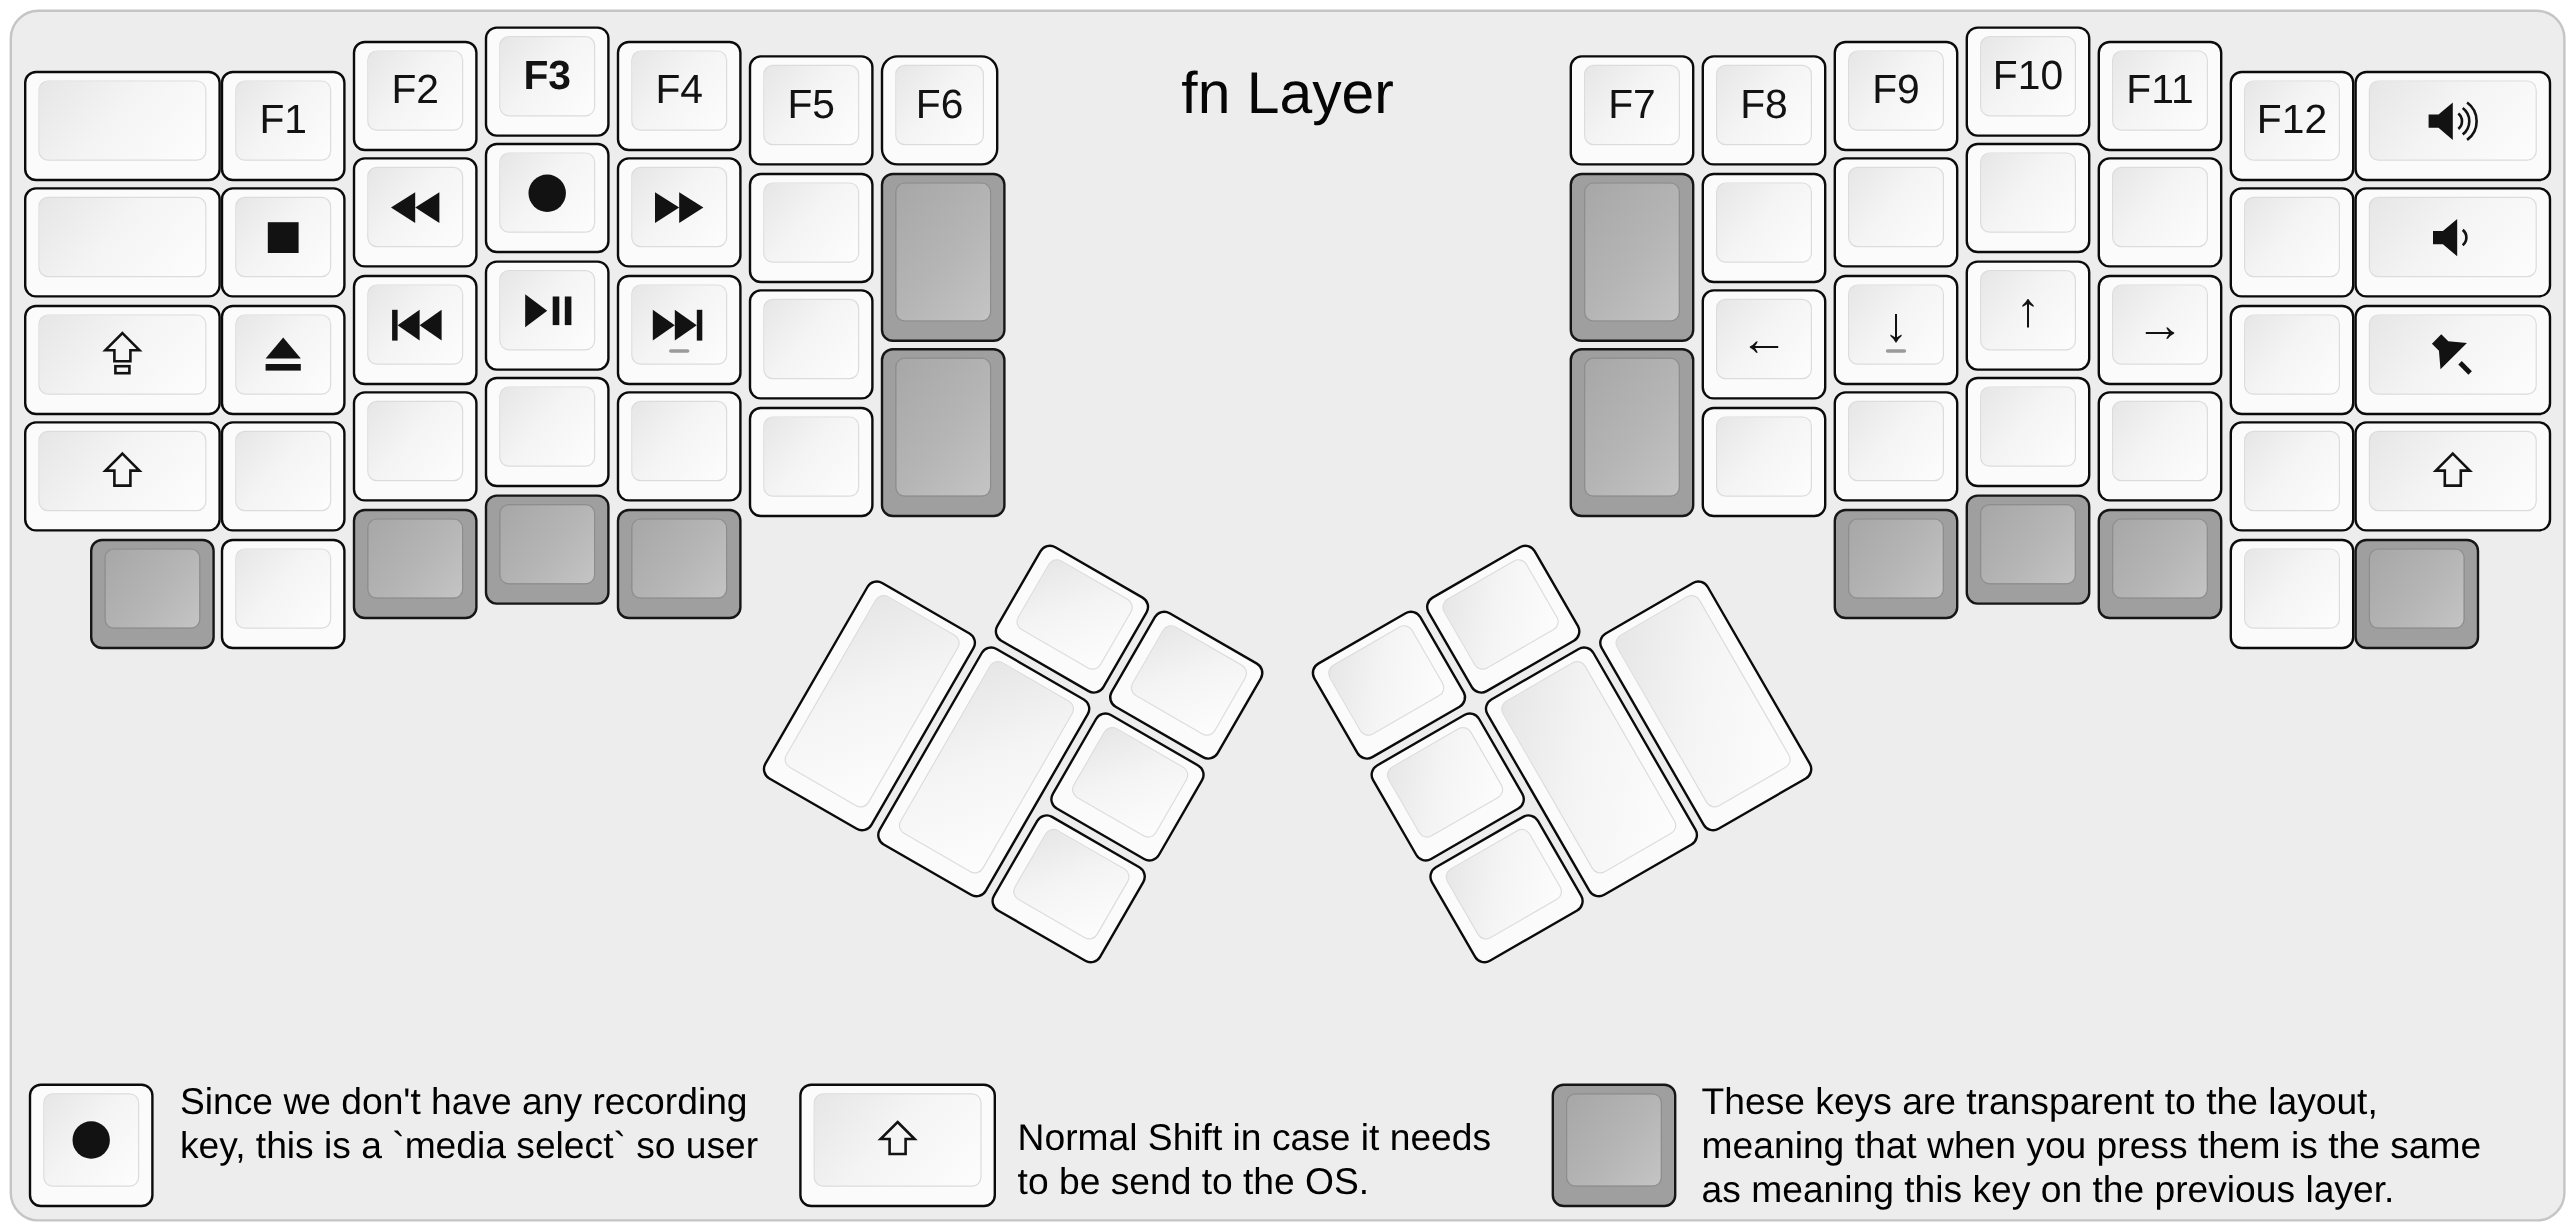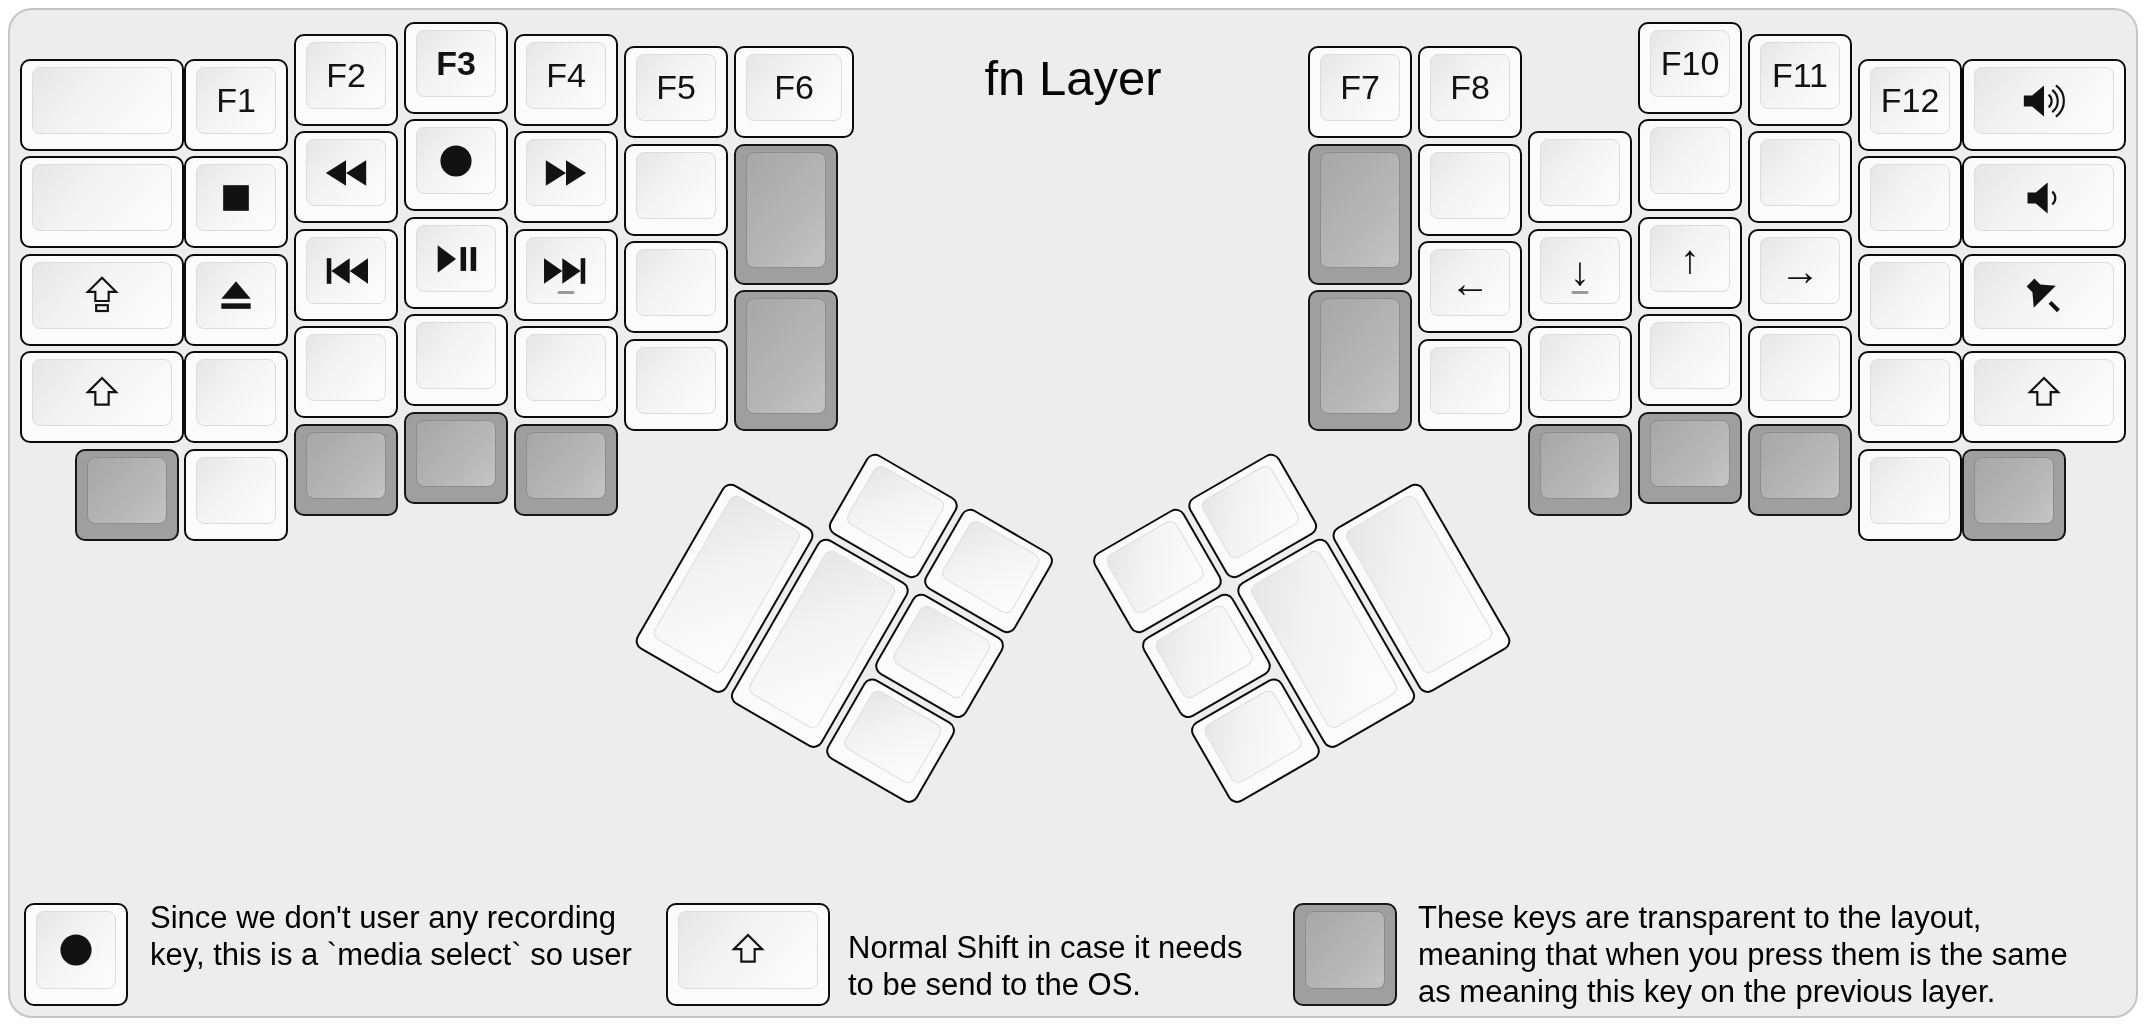--- a/index.html
+++ b/index.html
@@ -182,21 +182,21 @@
     </div>
     <div class="key" style="left: 624px; top: 144px; width: 104px; height: 92px;">
       <div class="top"></div>
     </div>
     <div class="key" style="left: 624px; top: 241px; width: 104px; height: 92px;">
       <div class="top"></div>
     </div>
     <div class="key" style="left: 624px; top: 339px; width: 104px; height: 92px;">
       <div class="top"></div>
     </div>
-    <div class="key" style="left: 734px; top: 46px; width: 120px; height: 92px;">
+    <div class="key" style="left: 734px; top: 46px; width: 98px; height: 92px; border-radius: 14px;">
       <div class="top">
         <span class="klabel">F6</span>
       </div>
     </div>
     <div class="key gray" style="left: 734px; top: 144px; width: 104px; height: 141px;">
       <div class="top"></div>
     </div>
     <div class="key gray" style="left: 734px; top: 290px; width: 104px; height: 141px;">
       <div class="top"></div>
     </div>
@@ -219,20 +219,25 @@
     <div class="key" style="left: 1418px; top: 144px; width: 104px; height: 92px;">
       <div class="top"></div>
     </div>
     <div class="key" style="left: 1418px; top: 241px; width: 104px; height: 92px;">
       <div class="top">
         <span class="glyph">←</span>
       </div>
     </div>
     <div class="key" style="left: 1418px; top: 339px; width: 104px; height: 92px;">
       <div class="top"></div>
+    </div>
+    <div class="key" style="left: 1528px; top: 34px; width: 104px; height: 92px;">
+      <div class="top">
+        <span class="klabel">F9</span>
+      </div>
     </div>
     <div class="key" style="left: 1528px; top: 131px; width: 104px; height: 92px;">
       <div class="top"></div>
     </div>
     <div class="key" style="left: 1528px; top: 229px; width: 104px; height: 92px;">
       <div class="top">
         <span class="glyph">↓</span>
         <div class="homing"></div>
       </div>
     </div>
@@ -403,21 +408,21 @@
     <div class="key" style="left: 24px; top: 903px; width: 104px; height: 103px;">
       <div class="top">
         <span class="icon">
           <svg width="44" height="44" viewBox="0 0 48 48">
             <circle cx="24" cy="24" r="17" fill="#121212"></circle>
           </svg>
         </span>
       </div>
     </div>
     <div class="legend-text" style="left: 150px; top: 899px;">
-      <div class="legend-line">Since we don't user any recording</div>
+      <div class="legend-line">Since we don't have any recording</div>
       <div class="legend-line">key, this is a `media select` so user</div>
     </div>
     <div class="key" style="left: 666px; top: 903px; width: 164px; height: 103px;">
       <div class="top">
         <span class="icon">
           <svg width="40" height="40" viewBox="0 0 48 48">
             <path d="M24 6 L41 23 H32 V38 H16 V23 H7 Z" fill="none" stroke="#121212" stroke-width="2.6"></path>
           </svg>
         </span>
       </div>

